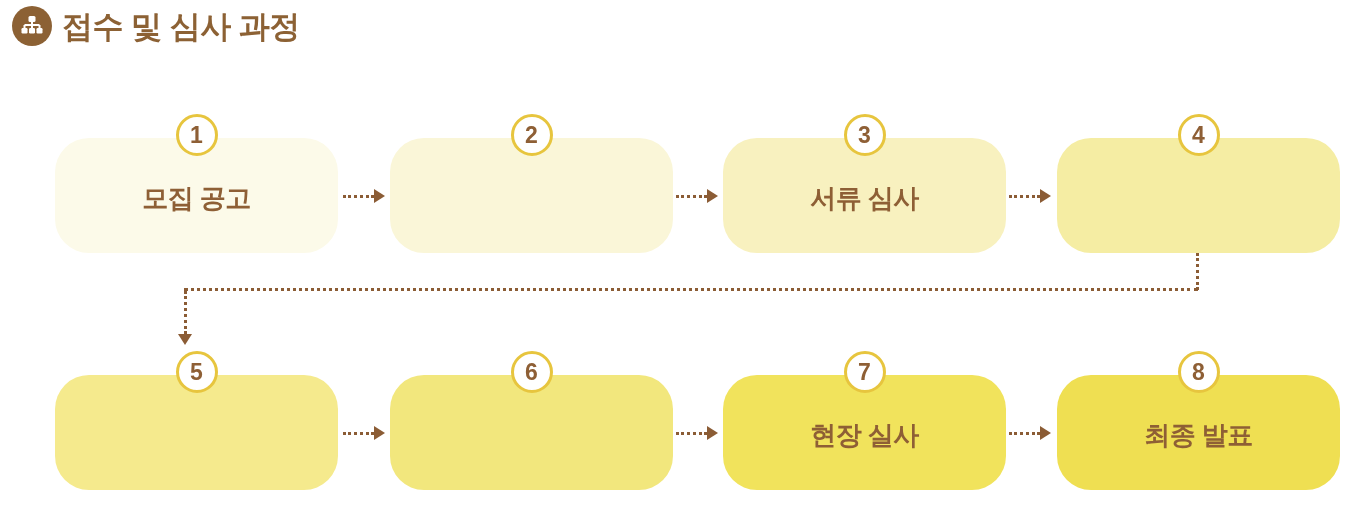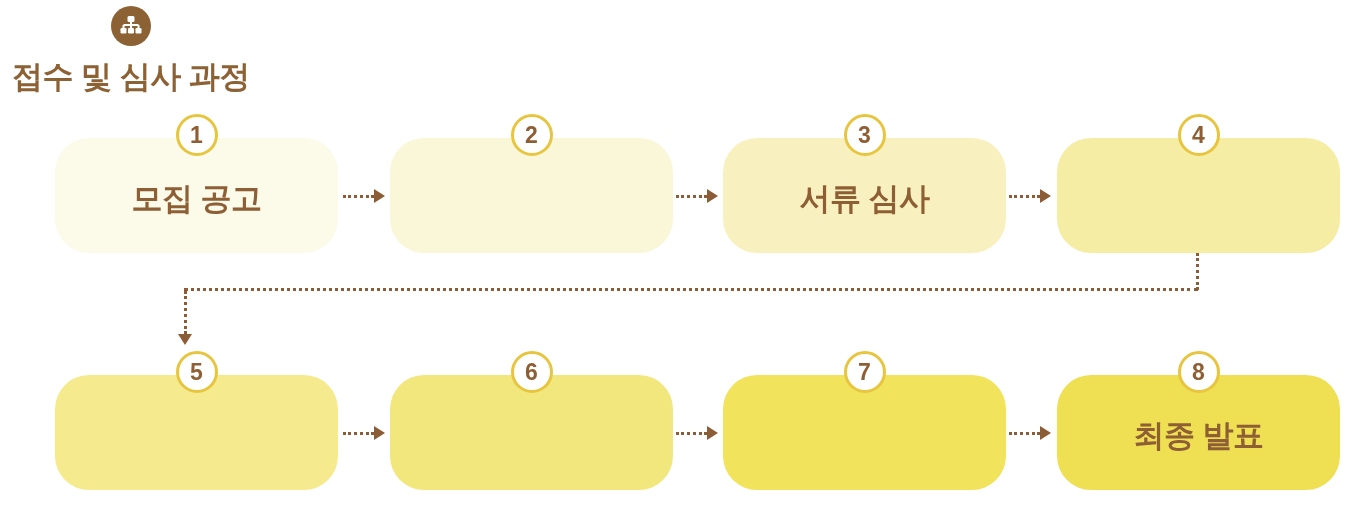--- a/index.html
+++ b/index.html
@@ -6,21 +6,21 @@
   #canvas{
     position:relative;
     width:1361px;height:519px;
     background:#ffffff;
     font-family:"Liberation Sans","DejaVu Sans",sans-serif;
     overflow:hidden;
   }
   
   .title-row{
     position:absolute;left:12px;top:6px;
-    display:flex;align-items:center;gap:10px;flex-direction:column;
+    display:flex;align-items:flex-start;gap:10px;
   }
   .title-icon{
     width:40px;height:40px;border-radius:50%;
     background:#8C6134;
     display:flex;align-items:center;justify-content:center;
     flex:0 0 auto;
   }
   .title-text{
     font-size:31px;font-weight:bold;color:#8C6134;
     letter-spacing:-0.5px;
@@ -37,21 +37,21 @@
   .step .num{
     position:absolute;
     top:-24px;left:50%;transform:translateX(-50%);
     width:36px;height:36px;box-sizing:content-box;
     background:#ffffff;
     border:3px solid #E7C53E;border-radius:50%;
     display:flex;align-items:center;justify-content:center;
     font-size:23px;font-weight:bold;color:#8E5F35;
   }
   .step .label{
-    font-size:31px;font-weight:bold;color:#8E5F35;
+    font-size:26px;font-weight:bold;color:#8E5F35;
     text-align:center;line-height:1.35;
     white-space:pre-line;
     letter-spacing:-0.5px;
     padding-top:6px;
   }
   
   .h-arrow{
     position:absolute;width:44px;height:16px;
     display:flex;align-items:center;
   }
@@ -140,20 +140,21 @@
   <div class="wrap-head"></div>
 
   <div class="step c1 r2" style="background-color: rgb(245, 234, 141);">
     <div class="num">5</div>
   </div>
   <div class="step c2 r2" style="background-color: rgb(242, 231, 125);">
     <div class="num">6</div>
   </div>
   <div class="step c3 r2" style="background-color: rgb(241, 227, 92);">
     <div class="num">7</div>
+    <div class="label">현장 실사</div>
   </div>
   <div class="step c4 r2" style="background-color: rgb(239, 223, 82);">
     <div class="num">8</div>
     <div class="label">최종 발표</div>
   </div>
 
   <div class="h-arrow ha-r2 ha-g1">
       <span class="dots"></span>
       <span class="head"></span>
     </div>

